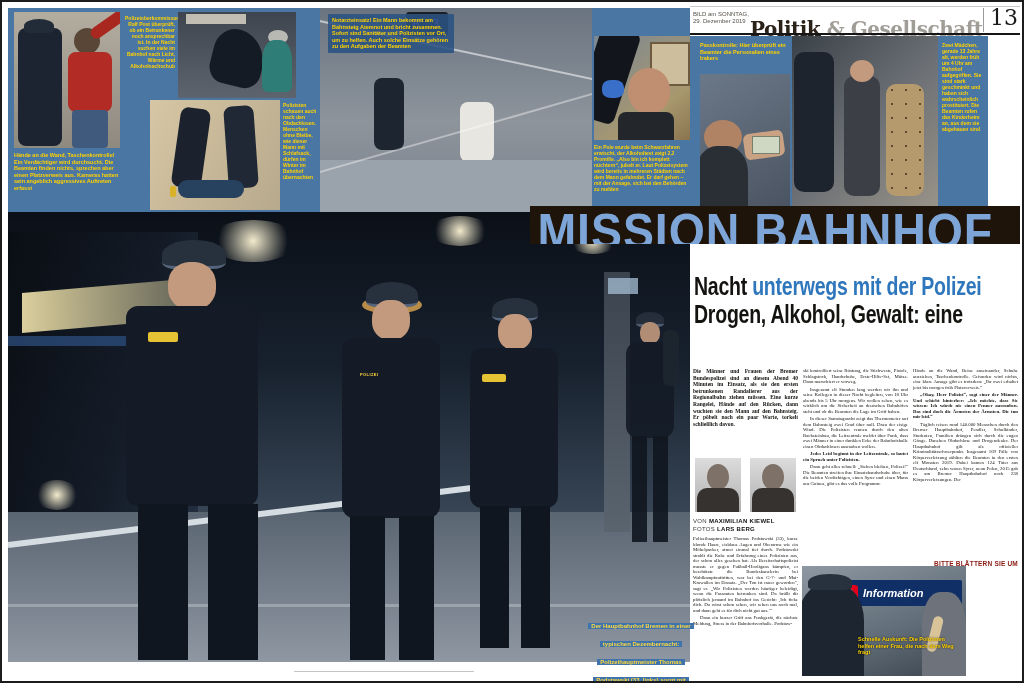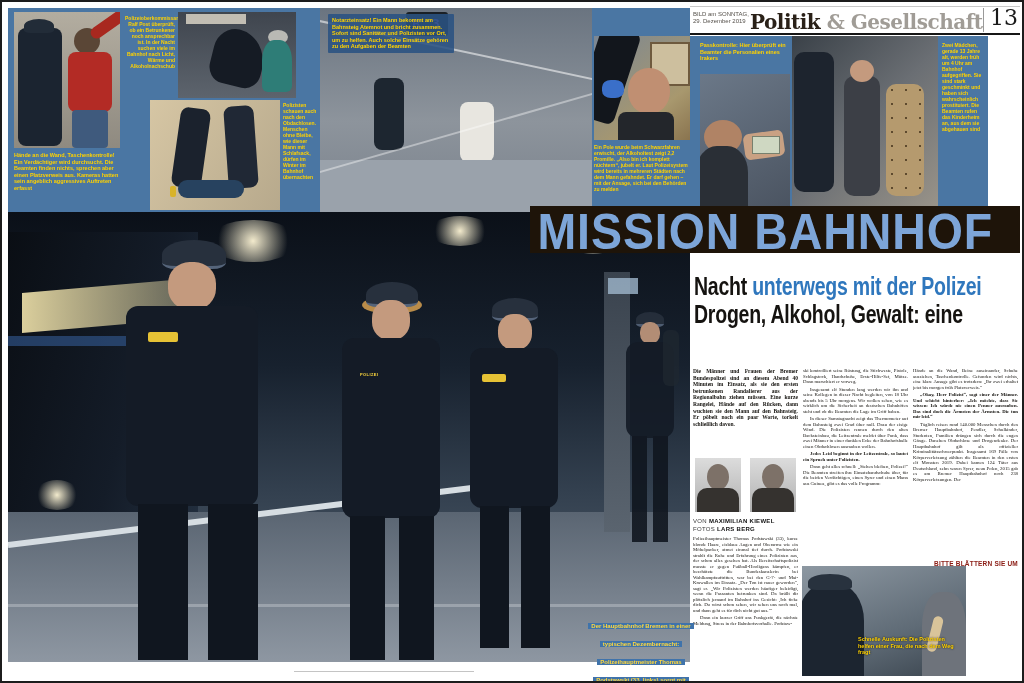--- a/index.html
+++ b/index.html
@@ -63,21 +63,21 @@
 <div id="page">
 
   <div class="abs blue-bg" style="left:6px;top:6px;width:682px;height:206px;"></div>
   <div class="abs blue-bg" style="left:688px;top:34px;width:298px;height:178px;"></div>
 
   <div class="abs hr-light" style="left:688px;top:4px;width:330px;height:1px;"></div>
   <div class="abs ed" style="left:691px;top:9px;width:58px;">
     <div>BILD am SONNTAG,</div>
     <div>29. Dezember 2019</div>
   </div>
-  <div class="abs sect" style="left:748px;top:7px;"><span>Politik</span> <span class="gray">&amp; Gesellschaft</span></div>
+  <div class="abs sect" style="left:748px;top:14px;"><span>Politik</span> <span class="gray">&amp; Gesellschaft</span></div>
   <div class="abs" style="left:981px;top:6px;width:1px;height:24px;background:#9a9a9a;"></div>
   <div class="abs pnum" style="left:988px;top:3px;">13</div>
   <div class="abs hr-dark" style="left:688px;top:31px;width:330px;height:2px;"></div>
 
   <div class="photo" style="left:12px;top:10px;width:106px;height:136px;background:linear-gradient(#b3ada0,#8f8a80);">
     <div class="abs" style="left:4px;top:16px;width:44px;height:118px;background:#1b2430;border-radius:8px;"></div>
     <div class="abs" style="left:10px;top:7px;width:30px;height:14px;background:#222c38;border-radius:50% 50% 20% 20%;"></div>
     <div class="abs" style="left:60px;top:16px;width:26px;height:26px;background:#5a4636;border-radius:50%;"></div>
     <div class="abs" style="left:54px;top:40px;width:44px;height:60px;background:#b32b25;border-radius:8px;"></div>
     <div class="abs" style="left:74px;top:6px;width:42px;height:12px;background:#a8281f;border-radius:6px;transform:rotate(-35deg);"></div>
@@ -181,21 +181,21 @@
 
     <div class="officer" style="left:612px;top:100px;width:60px;height:230px;opacity:.9;">
       <div class="o-cap" style="left:16px;top:0;width:28px;height:12px;"></div>
       <div class="o-face" style="left:20px;top:10px;width:20px;height:22px;"></div>
       <div class="o-torso" style="left:6px;top:30px;width:48px;height:96px;"></div>
       <div class="o-legs" style="left:12px;top:124px;width:36px;height:106px;"></div>
     </div>
     <div class="abs" style="left:655px;top:118px;width:16px;height:56px;background:#202830;opacity:.7;border-radius:6px;"></div>
   </div>
 
-  <div class="abs band" style="left:528px;top:204px;width:490px;height:47px;text-align:right;">
+  <div class="abs band" style="left:528px;top:204px;width:490px;height:38px;text-align:right;">
     <span class="band-text">MISSION BAHNHOF</span>
   </div>
 
   <div class="abs subhead" style="left:692px;top:270px;width:326px;height:92px;">
     <div><span class="ln"><span>Nacht </span><span class="blue">unterwegs mit der Polizei</span></span></div>
     <div><span class="ln">Drogen, Alkohol, Gewalt: eine</span></div>
   </div>
 
   <div class="abs intro" style="left:691px;top:366px;width:105px;height:86px;">Die Männer und Frauen der Bremer Bundespolizei sind an diesem Abend 40 Minuten im Einsatz, als sie den ersten betrunkenen Randalierer aus der Regionalbahn ziehen müssen. Eine kurze Rangelei, Hände auf den Rücken, dann wuchten sie den Mann auf den Bahnsteig. Er pöbelt noch ein paar Worte, torkelt schließlich davon.</div>
   <div class="abs" style="left:691px;top:456px;width:105px;height:56px;text-align:center;">
@@ -224,20 +224,24 @@
     <p class="b">„Okay, Herr Polizist“, sagt einer der Männer. Und schiebt hinterher: „Ich möchte, dass Sie wissen: Ich würde nie einen Penner ausrauben. Das sind doch die Ärmsten der Ärmsten. Die tun mir leid.“</p>
     <p>Täglich reisen rund 140.000 Menschen durch den Bremer Hauptbahnhof, Pendler, Schulkinder, Studenten, Familien drängen sich durch die engen Gänge. Daneben Obdachlose und Drogendealer. Der Hauptbahnhof gilt als offizieller Kriminalitätsschwerpunkt. Insgesamt 169 Fälle von Körperverletzung zählten die Beamten in den ersten elf Monaten 2019. Dabei kamen 124 Täter aus Deutschland, zehn waren Syrer, neun Polen, 2015 gab es am Bremer Hauptbahnhof noch 238 Körperverletzungen. Der</p>
   </div>
   <div class="abs turn" style="left:911px;top:558px;width:105px;">BITTE BLÄTTERN SIE UM</div>
 
   <div class="abs strips" style="left:580px;top:612px;width:118px;">
     <span>Der Hauptbahnhof Bremen in einer typischen Dezembernacht: Polizeihauptmeister Thomas Podstawski (33, links) sorgt mit Kommissar-Anwärterin Charlotte Legler (21, im zweiten Jahr ihres Studiums) für Sicherheit. Jeder Polizist ist mit Schusswaffe, Schlagstock, Taschenlampe, Funkgerät und Erste-Hilfe-Set ausgerüstet</span>
   </div>
 
   <div class="photo" style="left:800px;top:564px;width:164px;height:110px;background:linear-gradient(160deg,#8d98a2,#5f6b76 60%,#39434d);">
+    <div class="abs dbsign" style="left:28px;top:14px;width:132px;height:26px;">
+      <div class="abs dblogo" style="left:4px;top:5px;width:24px;height:17px;">DB</div>
+      <div class="abs infotext" style="left:33px;top:0;">Information</div>
+    </div>
     <div class="abs" style="left:-4px;top:18px;width:66px;height:92px;background:#1c2530;border-radius:40% 40% 0 0;"></div>
     <div class="abs" style="left:6px;top:8px;width:44px;height:16px;background:#28323e;border-radius:50% 50% 20% 20%;"></div>
     <div class="abs" style="left:120px;top:26px;width:44px;height:84px;background:#6e737b;border-radius:40% 40% 0 0;"></div>
     <div class="abs" style="left:128px;top:50px;width:10px;height:36px;background:#d9c49a;border-radius:5px;transform:rotate(14deg);"></div>
     <div class="cap cap-shadow" style="left:56px;top:70px;width:100px;">Schnelle Auskunft: Die Polizisten helfen einer Frau, die nach dem Weg fragt</div>
   </div>
 
   <div class="abs microline" style="left:292px;top:669px;width:180px;height:1px;"></div>
 
 </div>

